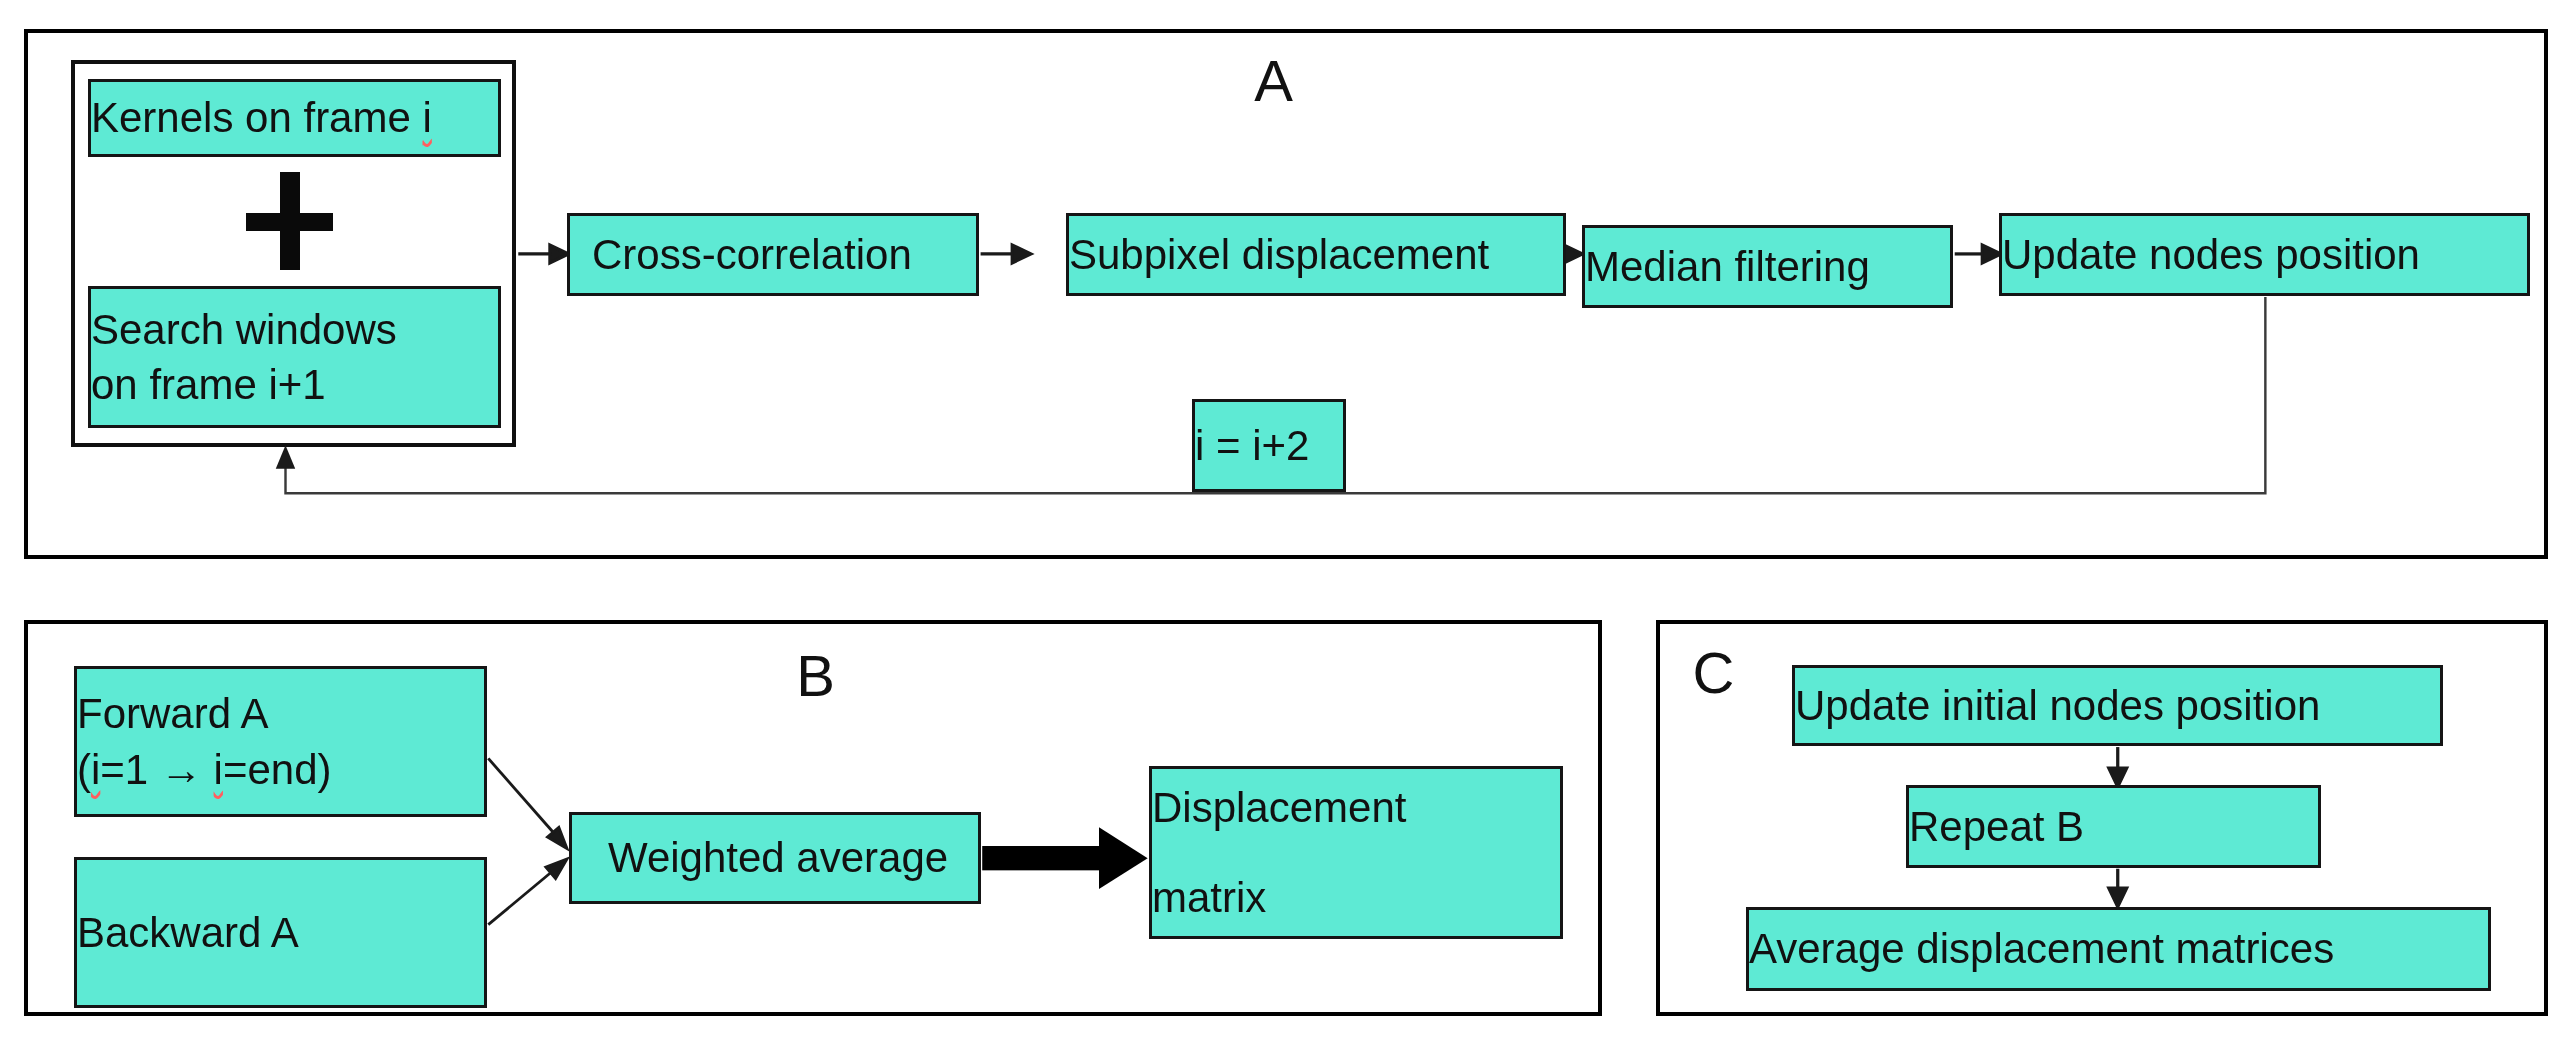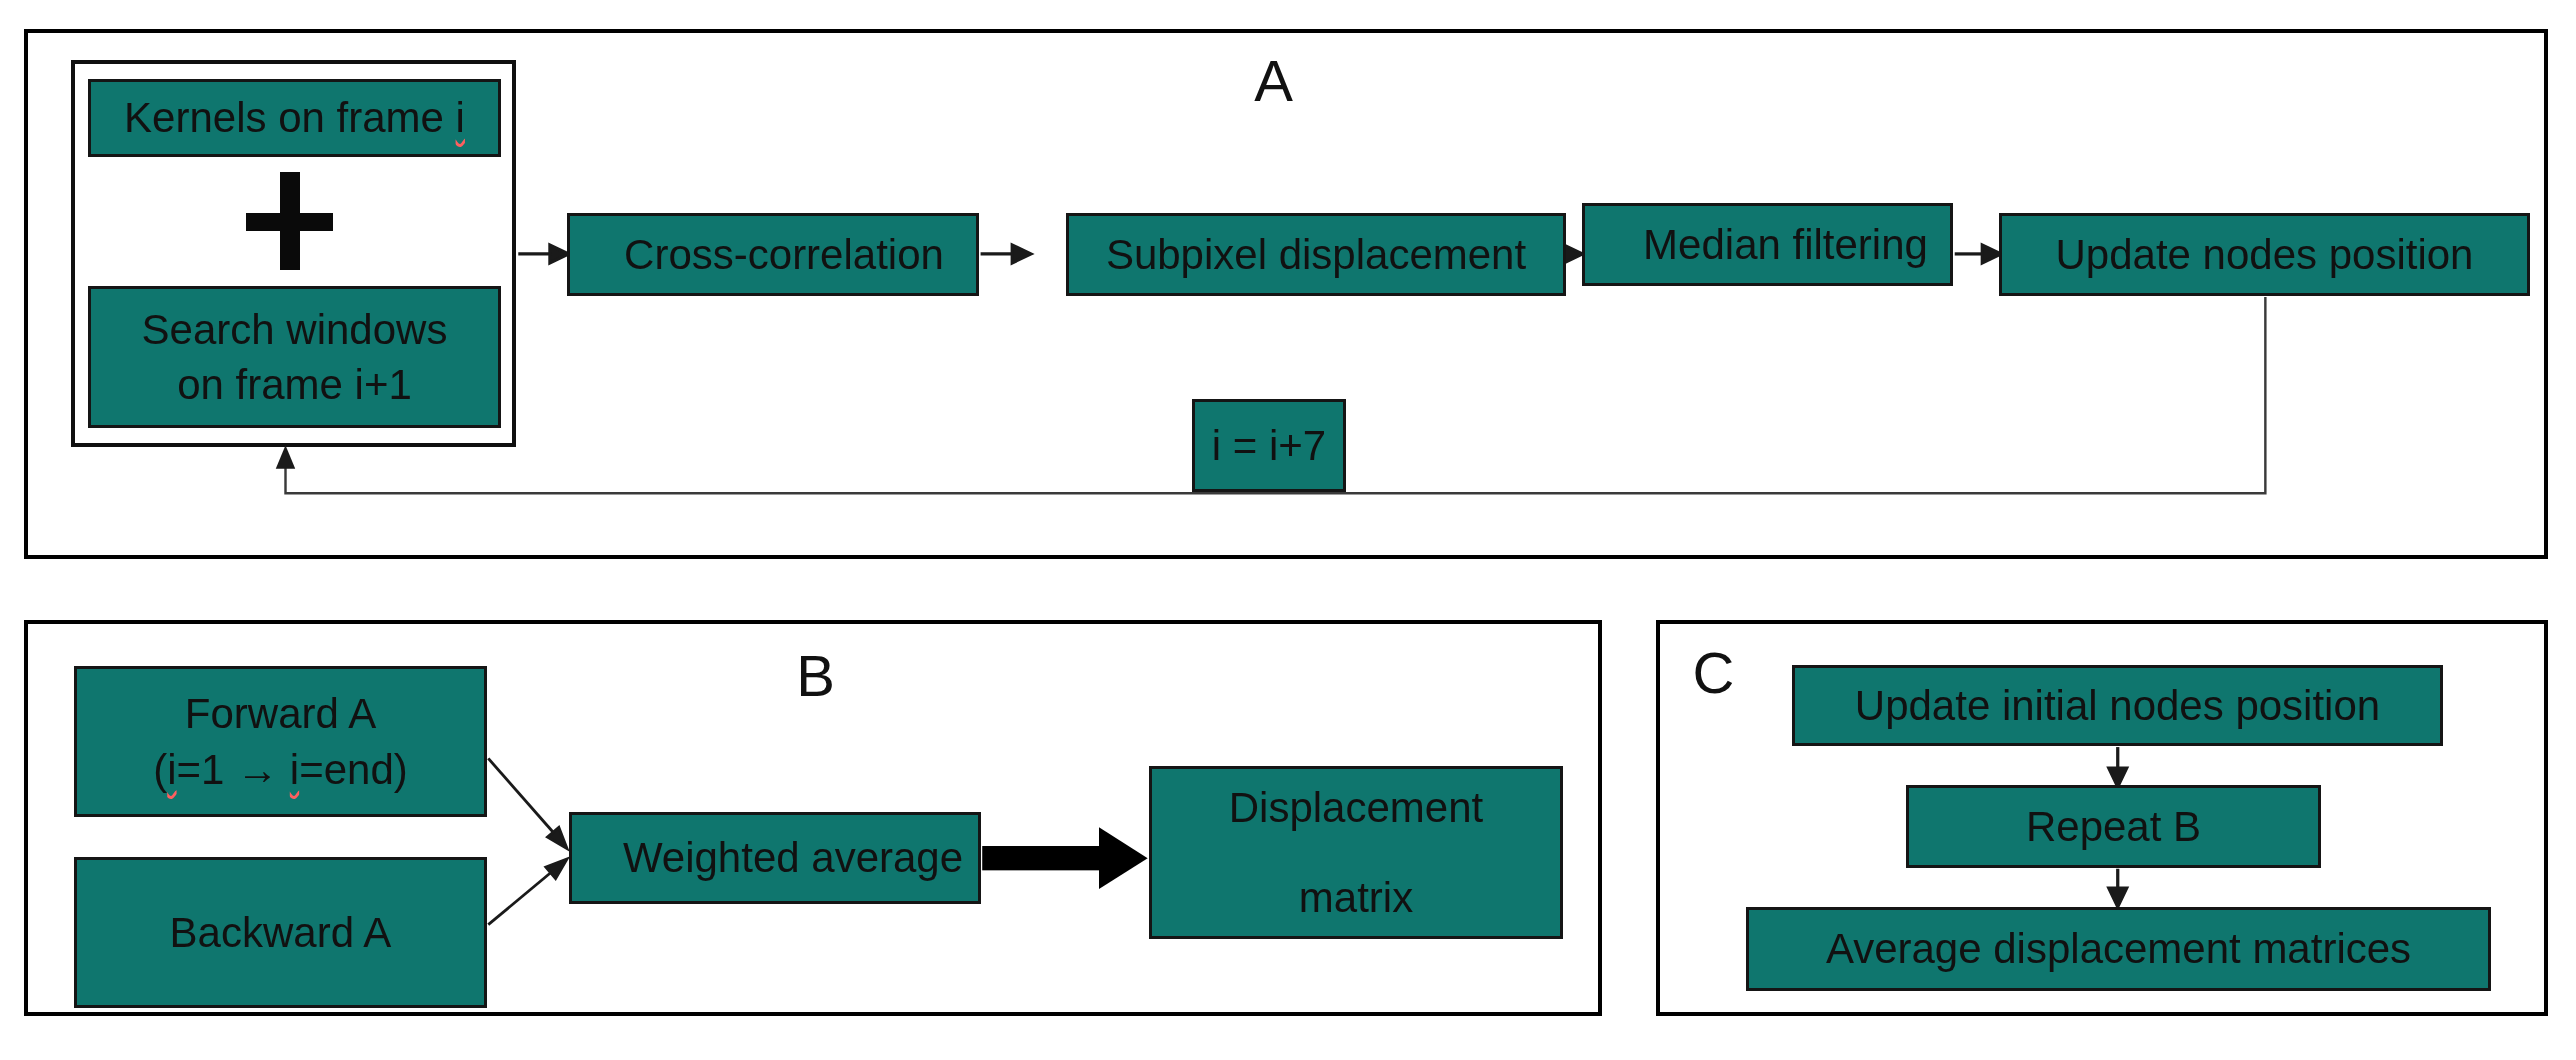--- a/index.html
+++ b/index.html
@@ -26,25 +26,25 @@
     position: absolute;
     font-size: 58px;
     font-weight: 400;
     color: #111111;
     z-index: 4;
     text-align: center;
   }
   .box {
     position: absolute;
     border: 3.2px solid #151515;
-    background: #0f766e;
+    background: #5eead4;
     box-sizing: border-box;
     display: flex;
     flex-direction: column;
-    align-items: center;
+    align-items: flex-start;
     justify-content: center;
     text-align: center;
     font-size: 42px;
     line-height: 1.32;
     z-index: 5;
     white-space: nowrap;
   }
   .outer-input {
     position: absolute;
     border: 4px solid #101010;
@@ -102,24 +102,24 @@
 
 <div class="plus" style="left:246px; top:172px; width:87px; height:98px;"></div>
 
 <div class="box" style="left:88px; top:286px; width:413px; height:142px;">
   <div>Search windows</div>
   <div>on frame i+1</div>
 </div>
 
 <div class="box" style="left:567px; top:213px; width:412px; height:83px;padding-left:22px;">Cross-correlation</div>
 <div class="box" style="left:1030px; top:213px; width:500px; height:83px;margin-left:36px;">Subpixel displacement</div>
-<div class="box" style="left:1582px; top:203px; width:371px; height:83px;padding-left:36px;">Median filtering</div>
+<div class="box" style="left:1582px; top:225px; width:371px; height:83px;">Median filtering</div>
 <div class="box" style="left:1999px; top:213px; width:531px; height:83px;">Update nodes position</div>
 
-<div class="box" style="left:1192px; top:399px; width:154px; height:93px;">i = i+7</div>
+<div class="box" style="left:1192px; top:399px; width:154px; height:93px;">i = i+2</div>
 
 <div class="panel" style="left:24px; top:620px; width:1578px; height:396px;"></div>
 <div class="panel-label" style="left:771px; top:642px; width:89px;">B</div>
 
 <div class="box" style="left:74px; top:666px; width:413px; height:151px;">
   <div>Forward A</div>
   <div><span>(</span><span class="squiggle">i</span><span>=1 → </span><span class="squiggle">i</span><span>=end)</span></div>
 </div>
 
 <div class="box" style="left:74px; top:857px; width:413px; height:151px;">

